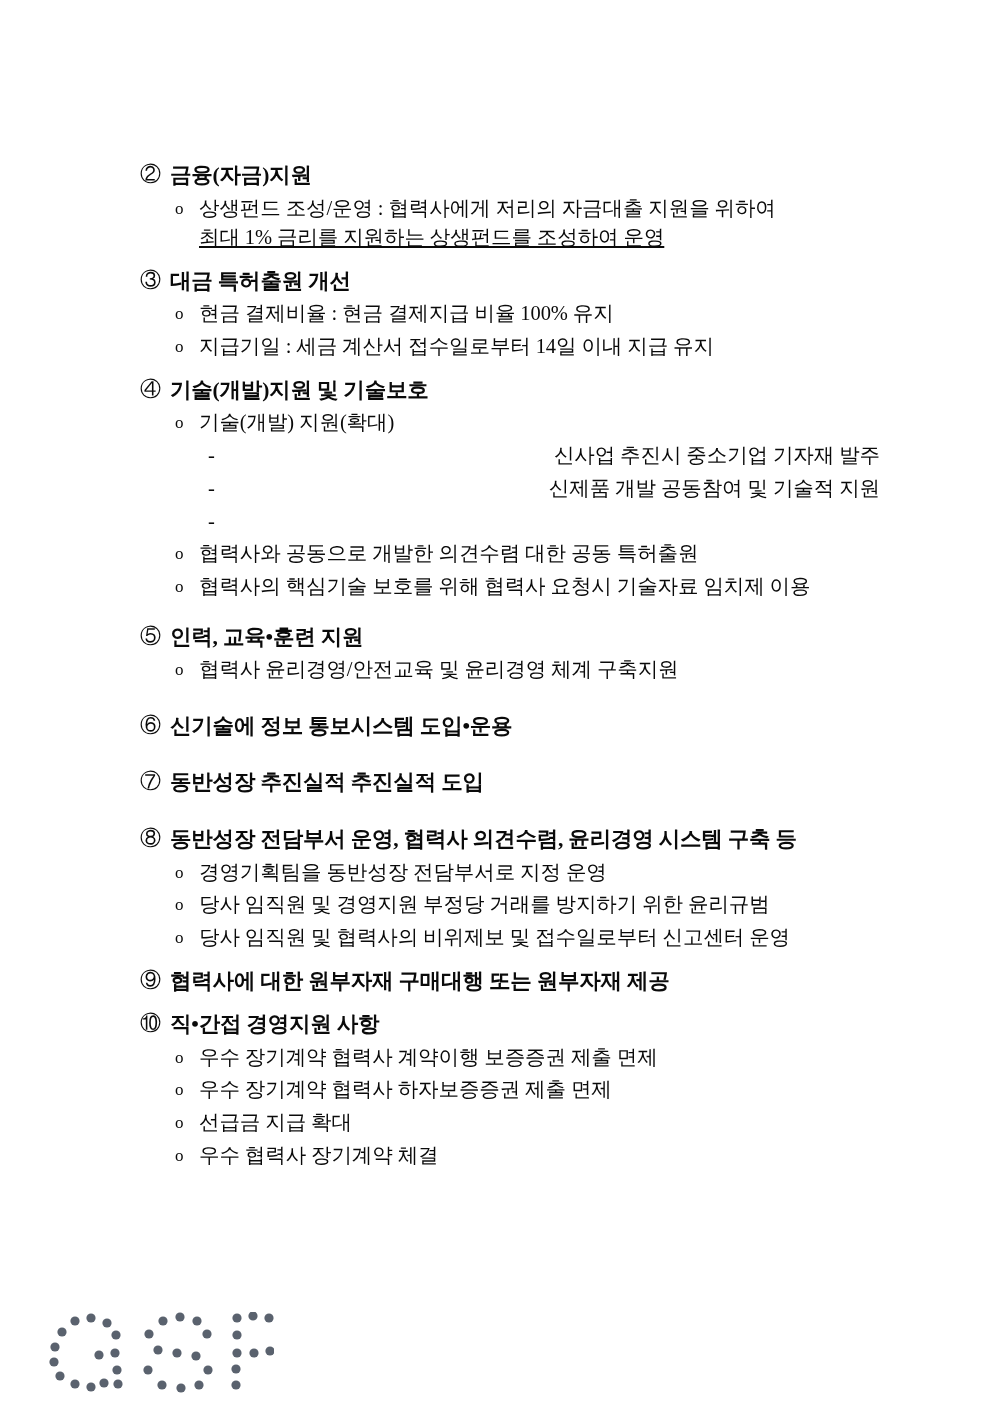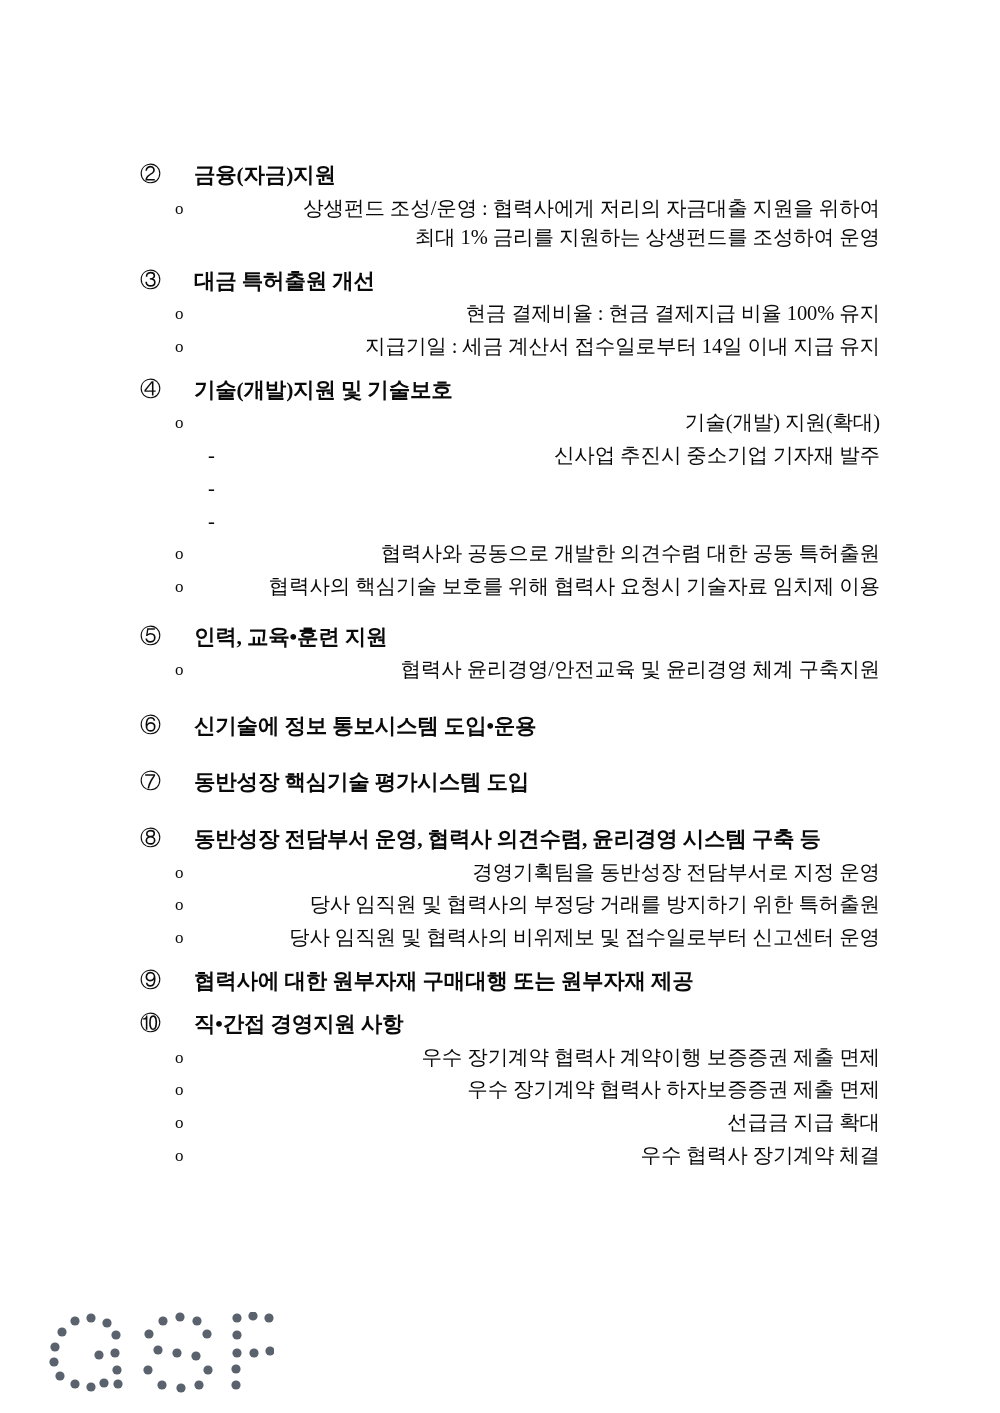--- a/index.html
+++ b/index.html
@@ -44,21 +44,20 @@
   .item .marker {
     flex: 0 0 auto;
     width: 30px;
     font-weight: 400;
     font-size: 21px;
     text-align: left;
   }
   .item .item-text {
     flex: 1 1 auto;
     white-space: pre-wrap;
-    margin-left: 24px;
   }
 
   
   .item.gap-top { margin-top: 20px; }
   .item.gap-top-lg { margin-top: 26px; }
   .item.gap-top-sm { margin-top: 13px; }
 
   
   .sub {
     display: flex;
@@ -71,24 +70,24 @@
     padding-left: 35px;
   }
   .sub .marker {
     flex: 0 0 auto;
     width: 24px;
     font-size: 17px;
     line-height: 1.72;
   }
   .sub .sub-text {
     flex: 1 1 auto;
-    text-align: right;
   }
   .sub .sub-text .cont {
     display: block;
+    text-decoration: underline;
   }
 
   
   .dash {
     display: flex;
     align-items: flex-start;
     font-size: 20.5px;
     font-weight: 400;
     line-height: 1.45;
     letter-spacing: -0.1px;
@@ -147,20 +146,21 @@
     <div class="sub">
       <span class="marker">o</span>
       <span class="sub-text">기술(개발) 지원(확대)</span>
     </div>
     <div class="dash">
       <span class="marker">-</span>
       <span class="dash-text">신사업 추진시 중소기업 기자재 발주</span>
     </div>
     <div class="dash">
       <span class="marker">-</span>
+      <span class="dash-text">신제품 개발 공동참여 및 기술적 지원</span>
     </div>
     <div class="dash">
       <span class="marker">-</span>
     </div>
     <div class="sub">
       <span class="marker">o</span>
       <span class="sub-text">협력사와 공동으로 개발한 의견수렴 대한 공동 특허출원</span>
     </div>
     <div class="sub">
       <span class="marker">o</span>
@@ -176,34 +176,34 @@
       <span class="sub-text">협력사 윤리경영/안전교육 및 윤리경영 체계 구축지원</span>
     </div>
 
     <div class="item gap-top-lg">
       <span class="marker">⑥</span>
       <span class="item-text">신기술에 정보 통보시스템 도입•운용</span>
     </div>
 
     <div class="item gap-top-lg">
       <span class="marker">⑦</span>
-      <span class="item-text">동반성장 핵심기술 평가시스템 도입</span>
+      <span class="item-text">동반성장 추진실적 추진실적 도입</span>
     </div>
 
     <div class="item gap-top-lg">
       <span class="marker">⑧</span>
       <span class="item-text">동반성장 전담부서 운영, 협력사 의견수렴, 윤리경영 시스템 구축 등</span>
     </div>
     <div class="sub">
       <span class="marker">o</span>
       <span class="sub-text">경영기획팀을 동반성장 전담부서로 지정 운영</span>
     </div>
     <div class="sub">
       <span class="marker">o</span>
-      <span class="sub-text"><span>당사 임직원 및 협력사의 부정당 거래를 방지하기 위한 특허출원</span></span>
+      <span class="sub-text"><span>당사 임직원 및 경영지원 부정당 거래를 방지하기 위한 윤리규범</span></span>
     </div>
     <div class="sub">
       <span class="marker">o</span>
       <span class="sub-text">당사 임직원 및 협력사의 비위제보 및 접수일로부터 신고센터 운영</span>
     </div>
 
     <div class="item gap-top-sm">
       <span class="marker">⑨</span>
       <span class="item-text">협력사에 대한 원부자재 구매대행 또는 원부자재 제공</span>
     </div>

